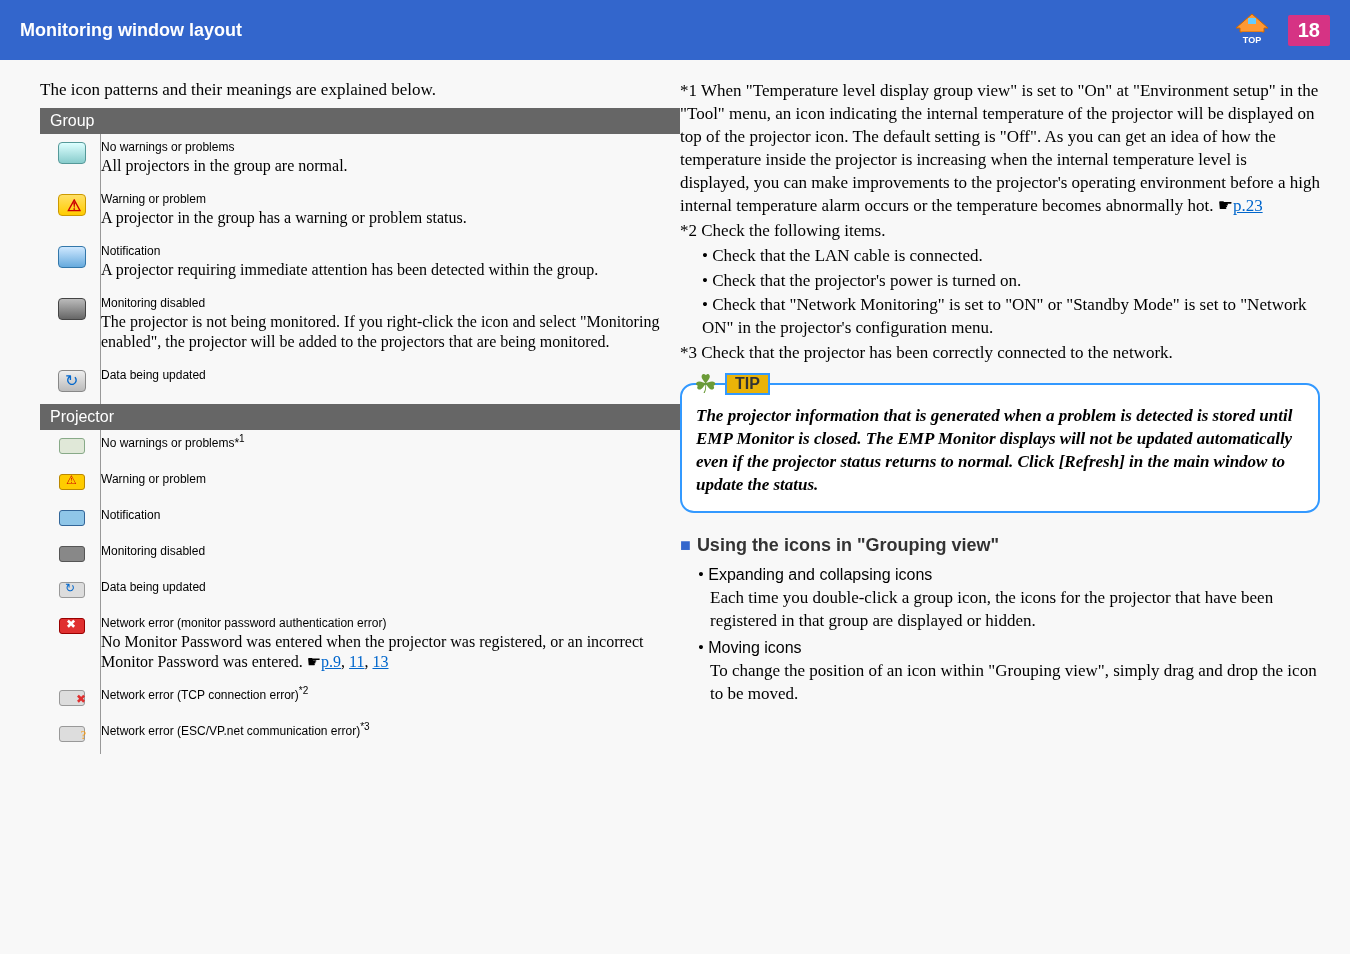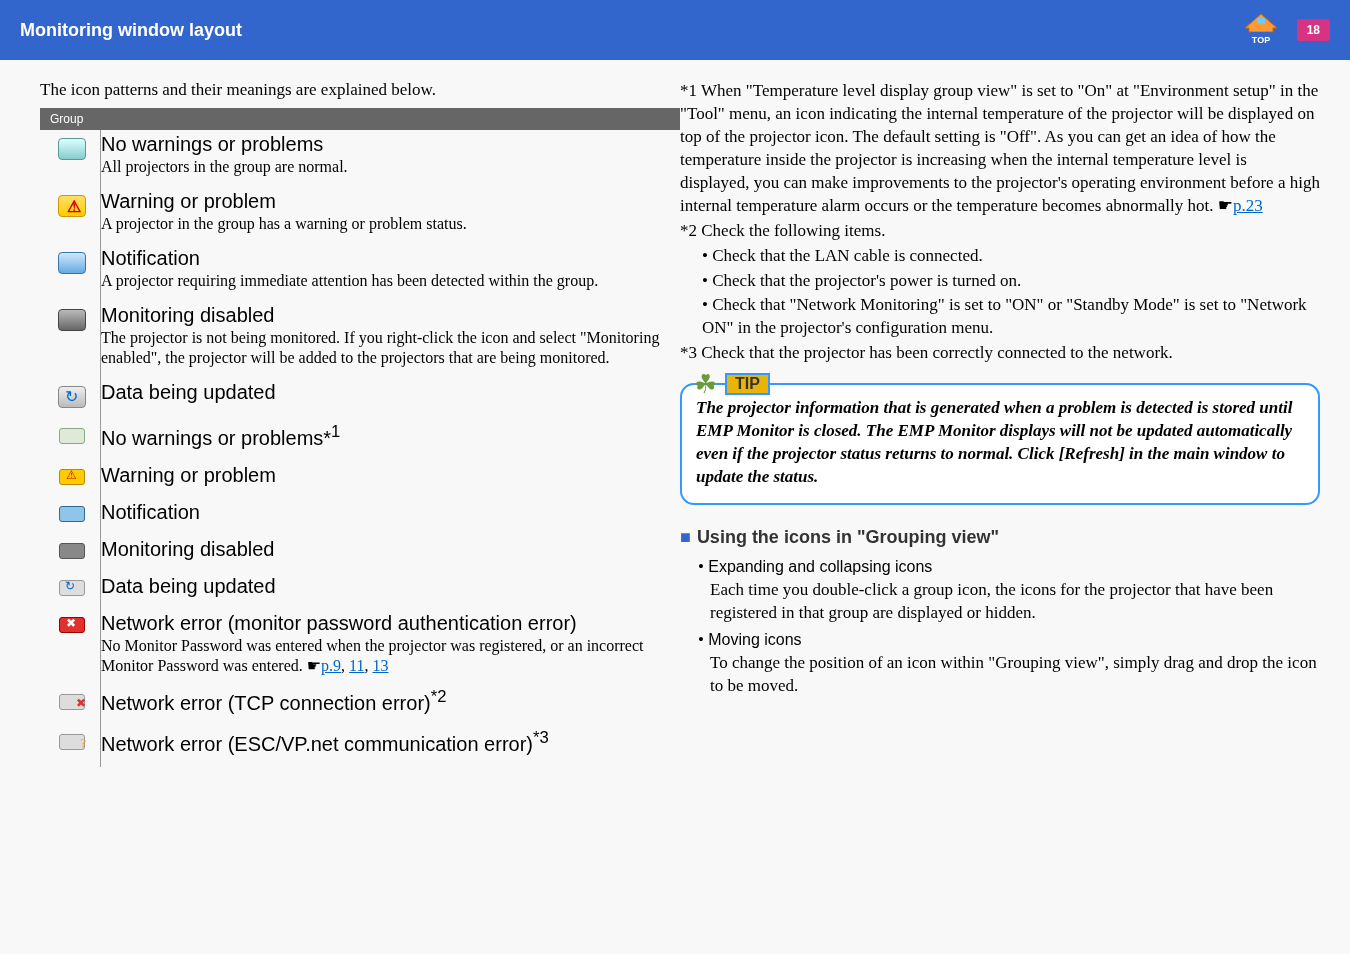--- a/index.html
+++ b/index.html
@@ -1,38 +1,38 @@
 <!DOCTYPE html>
 <html><head>
 <meta charset="utf-8">
 <style>
 * { margin:0; padding:0; box-sizing:border-box; }
 body { font-family:"Times New Roman",serif; background:#f8f8f8; width:1350px; height:954px; position:relative; }
 .header { background:#3366cc; color:#fff; padding:10px 20px; display:flex; align-items:center; justify-content:space-between; }
 .header-title { font-family:Arial,sans-serif; font-weight:bold; font-size:18px; }
 .header-right { display:flex; align-items:center; gap:16px; }
-.page-num { background:#d63384; color:#fff; padding:4px 10px; font-family:Arial,sans-serif; font-weight:bold; font-size:12px; border-radius:2px; }
+.page-num { background:#d63384; color:#fff; padding:4px 10px; font-family:Arial,sans-serif; font-weight:bold; font-size:20px; border-radius:2px; }
 .top-icon { width:40px; height:40px; }
 .content { display:flex; padding:20px 30px 10px 40px; }
 .col { width:50%; }
 .intro { font-size:17px; margin-bottom:8px; }
-.section-header { background:#666; color:#fff; padding:4px 10px; font-family:Arial,sans-serif; font-size:12px; }
+.section-header { background:#666; color:#fff; padding:4px 10px; font-family:Arial,sans-serif; font-size:16px; }
 .icon-table { width:100%; display:table; }
 .icon-row { display:table-row; }
 .icon-cell { display:table-cell; width:60px; text-align:center; vertical-align:top; padding:4px 8px 8px 12px; }
 .desc-cell { display:table-cell; padding:2px 10px 10px 0; font-size:16px; line-height:1.25; border-left:1px solid #999; }
-.status-title { font-family:Arial,sans-serif; font-size:20px; }
+.status-title { font-family:Arial,sans-serif; font-size:12px; }
 .icon-box { width:28px; height:22px; display:inline-block; border-radius:4px; margin-top:4px; }
 .proj-tiny { width:26px; height:16px; display:inline-block; border-radius:3px; margin-top:4px; }
 .link { color:#0066cc; text-decoration:underline; cursor:pointer; }
 .footnotes { font-size:17px; line-height:1.35; }
 .footnotes p { margin-bottom:2px; }
 .indent { margin-left:22px; }
 .tip-container { position:relative; margin-top:18px; }
-.tip-box { border:2px solid #3399ff; border-radius:14px; padding:12px 14px 14px; background:#fff; }
+.tip-box { border:2px solid #3399ff; border-radius:14px; padding:20px 14px 14px; background:#fff; }
 .tip-label { position:absolute; top:-10px; left:45px; background:#eab308; border:2px solid #3399ff; padding:0 8px; font-family:Arial,sans-serif; font-weight:bold; color:#333; }
 .tip-leaf { position:absolute; top:-14px; left:14px; font-size:26px; color:#6b9b37; }
 .tip-text { font-style:italic; font-weight:bold; font-size:17px; line-height:1.35; }
 .subhead { font-family:Arial,sans-serif; font-weight:bold; font-size:18px; color:#333; margin-top:22px; margin-bottom:8px; }
 .blue-sq { color:#3366cc; margin-right:6px; }
 .body-text { font-size:17px; line-height:1.35; margin-left:18px; }
 .bullet-title { font-family:Arial,sans-serif; font-size:16px; }
 </style>
 </head>
 <body>
@@ -69,20 +69,21 @@
     </div>
     <div class="icon-row">
       <div class="icon-cell"><span class="icon-box" style="background:linear-gradient(#bbb,#666);border:1px solid #444"></span></div>
       <div class="desc-cell"><span class="status-title">Monitoring disabled</span><br><span>The projector is not being monitored. If you right-click the icon and select "Monitoring enabled", the projector will be added to the projectors that are being monitored.</span></div>
     </div>
     <div class="icon-row">
       <div class="icon-cell"><span class="icon-box" style="background:linear-gradient(#eee,#bbb);border:1px solid #888;position:relative"><span style="position:absolute;left:6px;top:0;color:#06c">↻</span></span></div>
       <div class="desc-cell"><span class="status-title">Data being updated</span></div>
     </div>
   </div>
+  <div class="section-header">Projector</div>
   <div class="icon-table">
     <div class="icon-row">
       <div class="icon-cell"><span class="proj-tiny" style="background:#e0e8d8;border:1px solid #8a8"></span></div>
       <div class="desc-cell"><span class="status-title"><span>No warnings or problems*</span><sup>1</sup></span></div>
     </div>
     <div class="icon-row">
       <div class="icon-cell"><span class="proj-tiny" style="background:#ffcc00;border:1px solid #b80;position:relative"><span style="position:absolute;left:6px;top:-2px;color:#c00;font-size:12px">⚠</span></span></div>
       <div class="desc-cell"><span class="status-title">Warning or problem</span></div>
     </div>
     <div class="icon-row">

